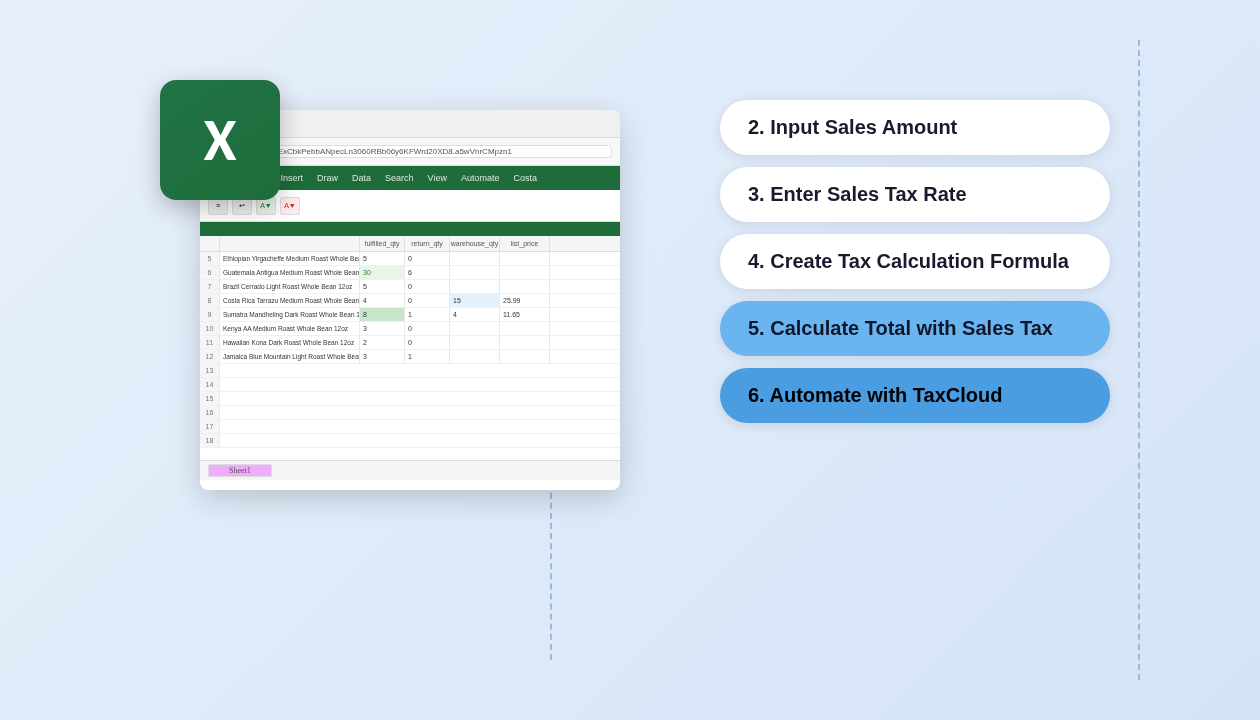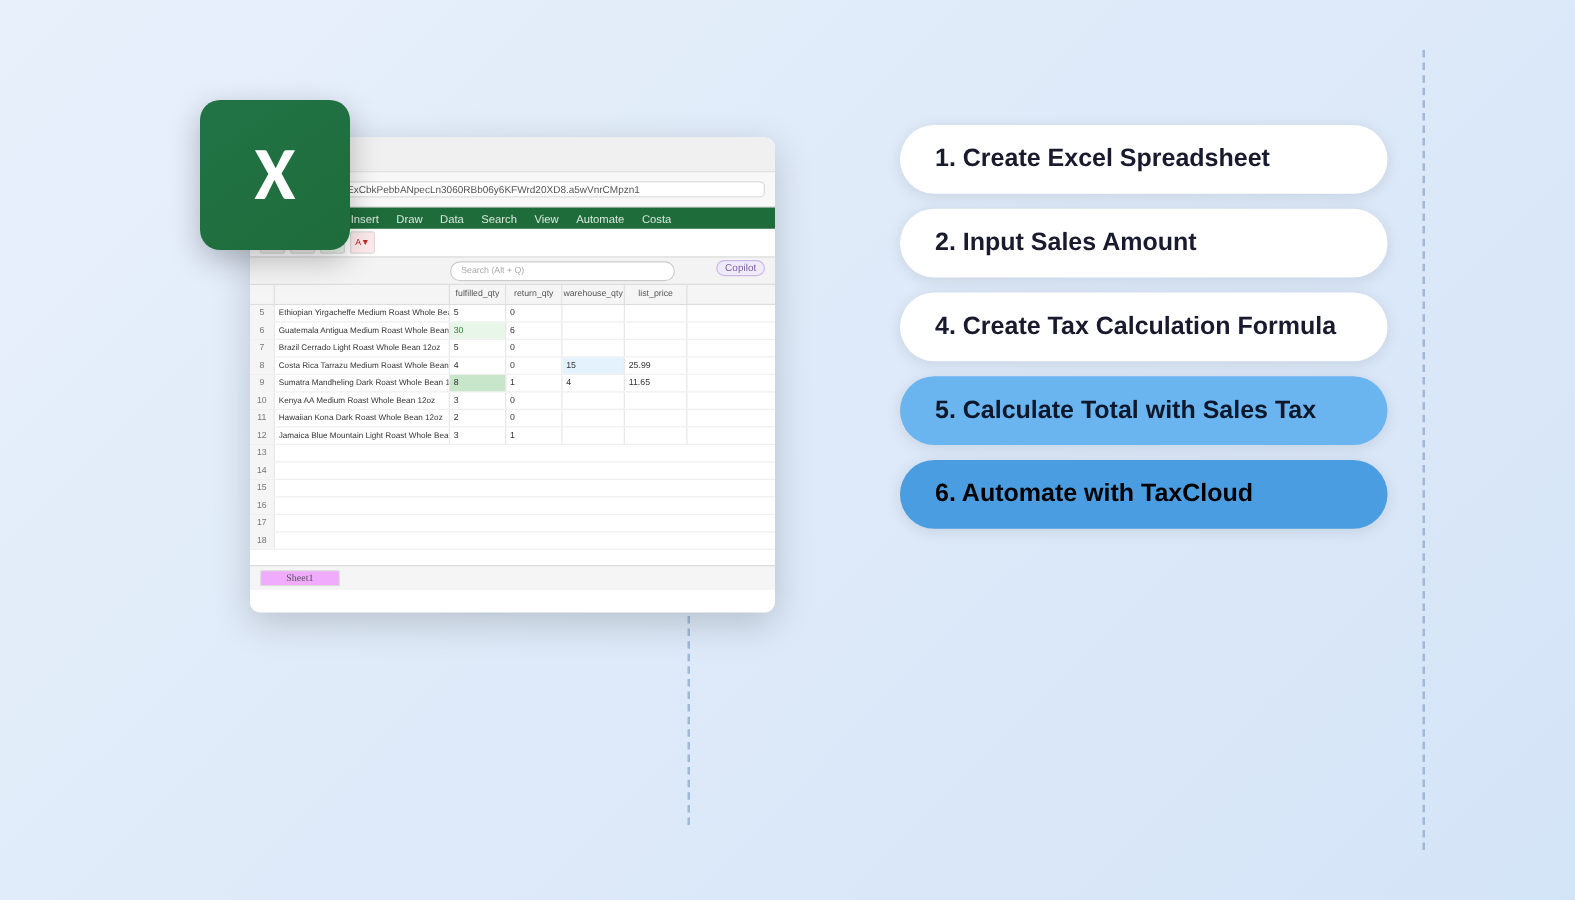--- a/index.html
+++ b/index.html
@@ -80,21 +80,21 @@
       border-radius: 4px;
       padding: 1px 6px;
       font-size: 8px;
       color: #555;
       overflow: hidden;
       white-space: nowrap;
       text-overflow: ellipsis;
     }
 
     .excel-ribbon {
-      height: 40px;
+      height: 70px;
       background: #1e6c3a;
       display: flex;
       flex-direction: column;
     }
 
     .ribbon-tabs {
       height: 24px;
       display: flex;
       align-items: center;
       padding: 0 8px;
@@ -351,26 +351,20 @@
       <span class="ribbon-tab">Costa</span>
     </div>
     <div class="ribbon-tools">
       <div class="ribbon-tool-btn">≡</div>
       <div class="ribbon-tool-btn">↩</div>
       <div class="ribbon-tool-btn" style="background:#e8f5e9; color:#217346;">A▼</div>
       <div class="ribbon-tool-btn" style="background:#ffebee; color:#c62828;">A▼</div>
     </div>
   </div>
 
-  <div class="search-bar" style="position:relative;">
-    <div class="search-input-excel">
-      <span style="font-size:7px;color:#aaa;">Search (Alt + Q)</span>
-    </div>
-    <div class="copilot-badge">Copilot</div>
-  </div>
 
   <div class="excel-sheet">
 
     <div class="sheet-header-row">
       <div class="sheet-col-header" style="width:20px;"></div>
       <div class="sheet-col-header" style="width:140px;"></div>
       <div class="sheet-col-header" style="width:45px; font-size:7px;">fulfilled_qty</div>
       <div class="sheet-col-header" style="width:45px; font-size:7px;">return_qty</div>
       <div class="sheet-col-header" style="width:50px; font-size:7px;">warehouse_qty</div>
       <div class="sheet-col-header" style="width:50px; font-size:7px;">list_price</div>
@@ -461,24 +455,24 @@
       </div>
   </div>
 
   <div class="sheet-tabs-bar">
     <span class="sheet-tab">Sheet1</span>
   </div>
 </div>
 
 <div class="steps-container">
   <div class="step-pill">
-    <span>1.  Create Excel Spreadsheet</span>
+    <span>2.  Input Sales Amount</span>
   </div>
   <div class="step-pill">
-    <span>2.  Input Sales Amount</span>
+    <span>3.  Enter Sales Tax Rate</span>
   </div>
   <div class="step-pill">
     <span>4.  Create Tax Calculation Formula</span>
   </div>
   <div class="step-pill step-5">
     <span>5.  Calculate Total with Sales Tax</span>
   </div>
   <div class="step-pill step-6">
     <span>6.  Automate with TaxCloud</span>
   </div>

